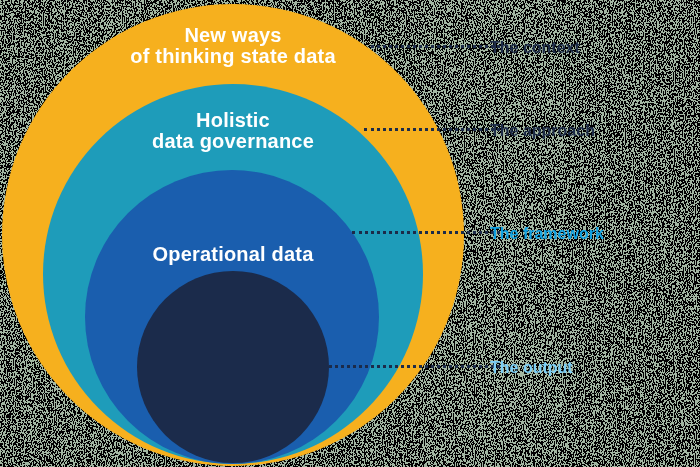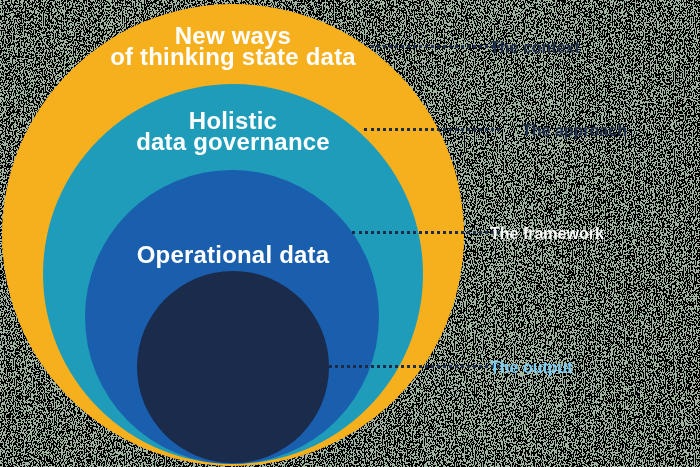--- a/index.html
+++ b/index.html
@@ -24,21 +24,21 @@
   .c0 { left: 2px;   top: 4px;   width: 462px; height: 462px; }
   .c1 { left: 43px;  top: 84px;  width: 380px; height: 380px; }
   .c2 { left: 85px;  top: 170px; width: 294px; height: 294px; }
   .c3 { left: 137px; top: 271px; width: 192px; height: 192px; }
   .ctext {
     position: absolute;
     left: 63px;
     width: 340px;
     text-align: center;
     font-weight: bold;
-    font-size: 24px;
+    font-size: 20px;
     line-height: 21px;
     letter-spacing: 0.2px;
     color: #ffffff;
   }
   .t0 { top: 25px; }
   .t1 { top: 110px; }
   .t2 { top: 212px; }
   .t3 { top: 346px; }
   .leader {
     position: absolute;
@@ -99,17 +99,17 @@
   <div class="ctext t2" style="color: rgb(255, 255, 255); margin-top: 32px;">
     <div>Operational data</div>
   </div>
 
   <div class="leader l0" style="border-color: rgb(28, 43, 73);"></div>
   <div class="leader l1" style="border-color: rgb(28, 43, 73);"></div>
   <div class="leader l2" style="border-color: rgb(28, 43, 73);"></div>
   <div class="leader l3" style="border-color: rgb(28, 43, 73);"></div>
 
   <div class="annotation a0" style="color: rgb(28, 43, 73);">The context</div>
-  <div class="annotation a1" style="color: rgb(28, 43, 73); margin-left: 32px;">The approach</div>
-  <div class="annotation a2" style="color: #ffffff;">The framework</div>
+  <div class="annotation a1" style="color: rgb(28, 43, 73);">The approach</div>
+  <div class="annotation a2" style="color: #0ea5e9;">The framework</div>
   <div class="annotation a3" style="color: #7dd3fc;">The output</div>
 
 </div>
 
 </body></html>

